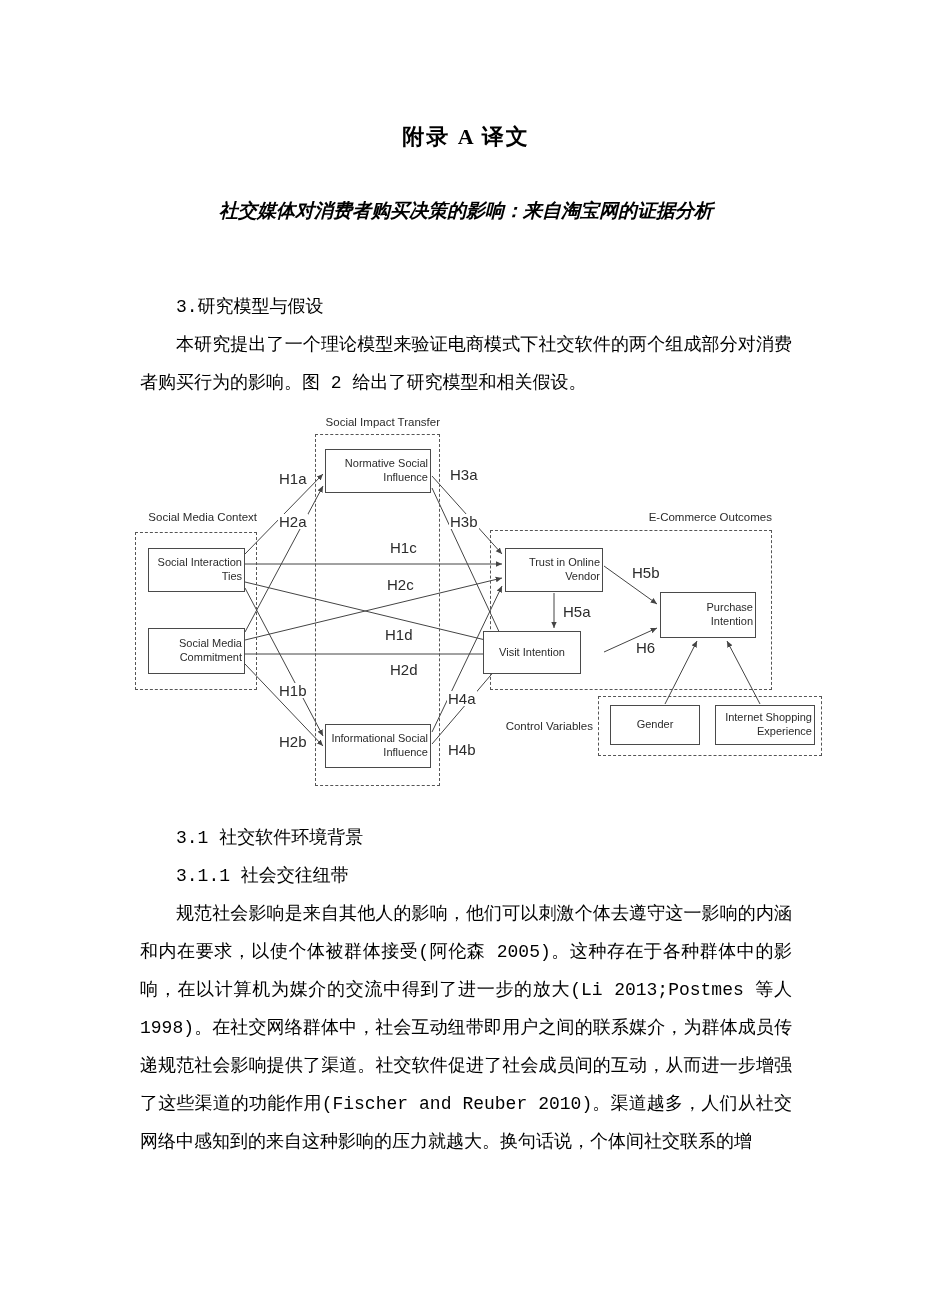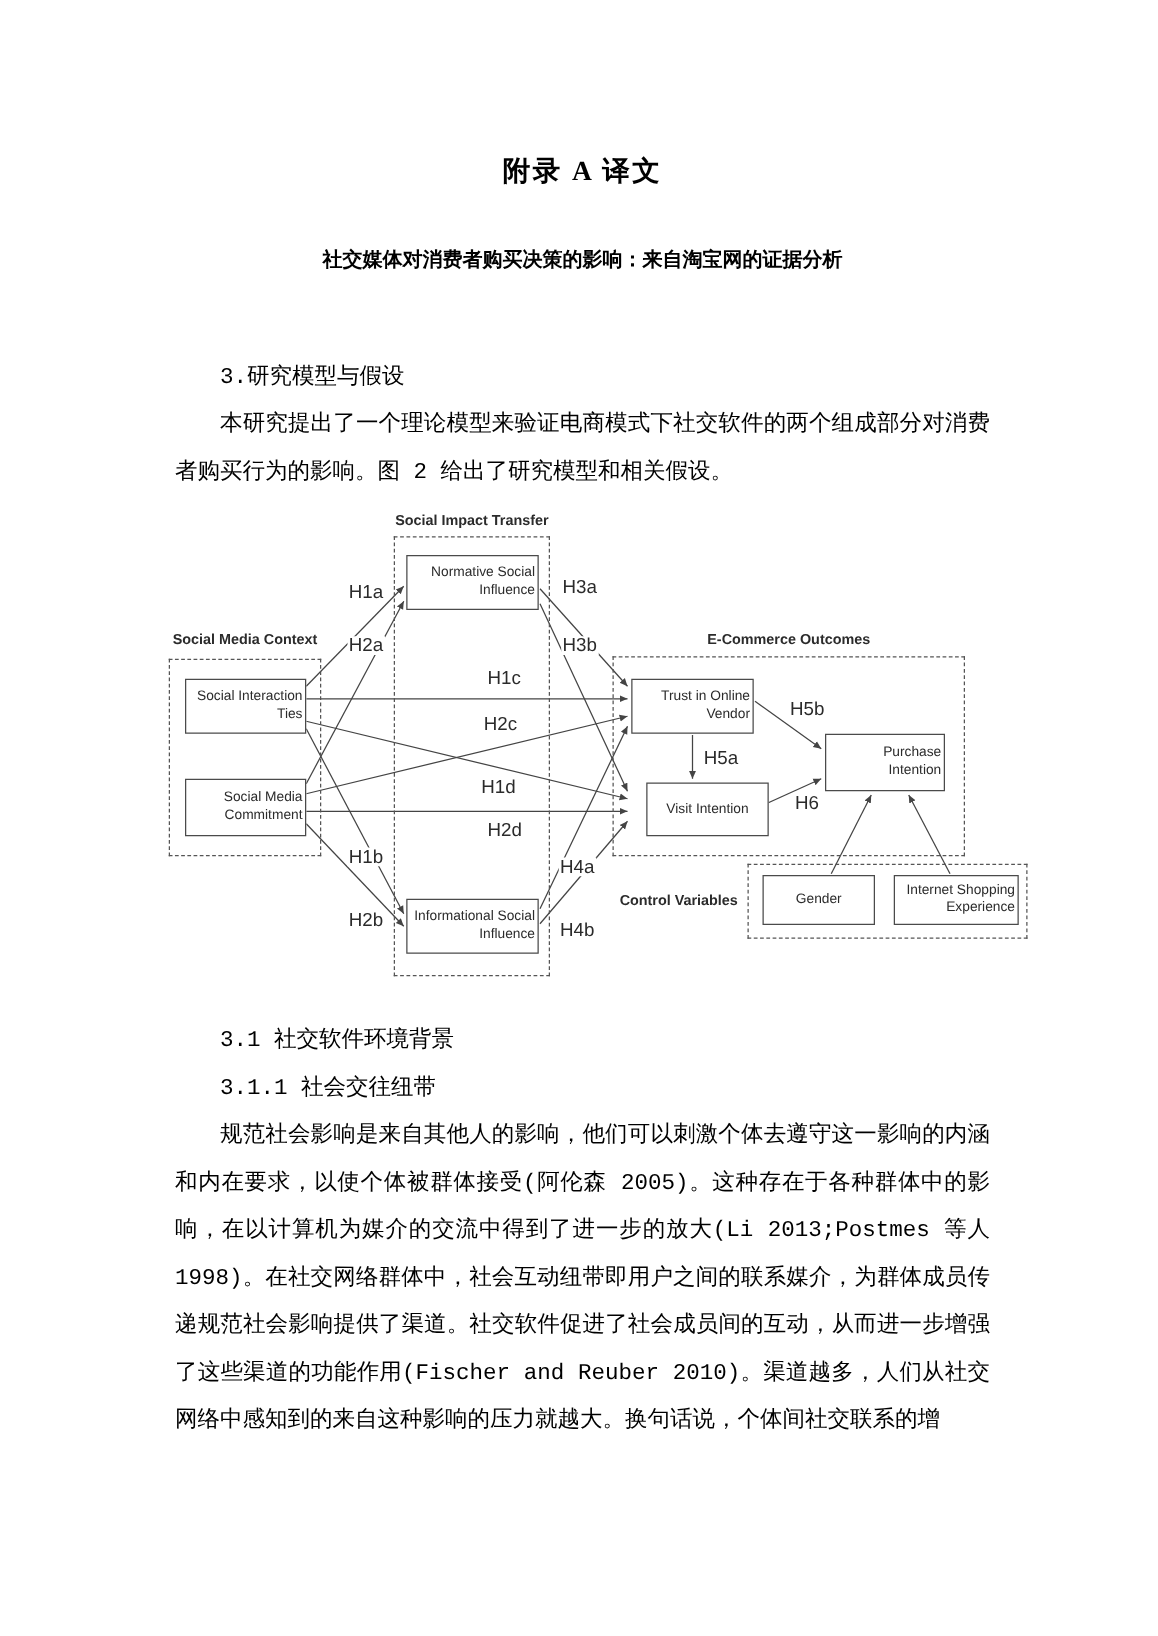--- a/index.html
+++ b/index.html
@@ -14,24 +14,25 @@
     overflow: hidden;
   }
   .content { padding: 122px 134px 0 140px; }
   h1.title {
     font-size: 22px;
     font-weight: bold;
     text-align: center;
     letter-spacing: 2px;
   }
   h2.subtitle {
-    font-size: 16px;
+    font-size: 19px;
     font-weight: bold;
     text-align: center;
     margin-top: 46px;
+    font-style: italic;
   }
   p { font-size: 18px; line-height: 38px; text-align: justify; font-family: Liberation Mono, monospace; }
   .indent { text-indent: 2em; }
   .sp-above { margin-top: 64px; }
 
   
   .diagram {
     position: relative;
     width: 700px;
     height: 385px;
@@ -48,23 +49,23 @@
     display: flex;
     align-items: center;
     justify-content: center;
     text-align: right;
     font-size: 11px;
     line-height: 1.25;
     padding: 2px;
   }
   .glabel {
     position: absolute;
-    font-weight: bold;
+    font-weight: normal;
     font-size: 11.5px;
-    text-align: center;
+    text-align: right;
     white-space: nowrap;
   }
   .hlab {
     position: absolute;
     font-size: 15px;
     background: #fff;
     padding: 0 1px;
     line-height: 1;
   }
 </style>
@@ -117,21 +118,21 @@
       <div class="group" style="left:180px;top:20px;width:125px;height:352px"></div>
       <div class="group" style="left:0px;top:118px;width:122px;height:158px"></div>
       <div class="group" style="left:355px;top:116px;width:282px;height:160px"></div>
       <div class="group" style="left:463px;top:282px;width:224px;height:60px"></div>
 
       <div class="node" style="left:190px;top:35px;width:106px;height:44px">Normative Social Influence</div>
       <div class="node" style="left:190px;top:310px;width:106px;height:44px">Informational Social Influence</div>
       <div class="node" style="left:13px;top:134px;width:97px;height:44px">Social Interaction Ties</div>
       <div class="node" style="left:13px;top:214px;width:97px;height:46px">Social Media Commitment</div>
       <div class="node" style="left:370px;top:134px;width:98px;height:44px">Trust in Online Vendor</div>
-      <div class="node" style="left:382px;top:217px;width:98px;height:43px">Visit Intention</div>
+      <div class="node" style="left:348px;top:217px;width:98px;height:43px">Visit Intention</div>
       <div class="node" style="left:525px;top:178px;width:96px;height:46px">Purchase Intention</div>
       <div class="node" style="left:475px;top:291px;width:90px;height:40px">Gender</div>
       <div class="node" style="left:580px;top:291px;width:100px;height:40px">Internet Shopping Experience</div>
 
       <span class="hlab" style="left:143px;top:57px">H1a</span>
       <span class="hlab" style="left:143px;top:100px">H2a</span>
       <span class="hlab" style="left:254px;top:126px">H1c</span>
       <span class="hlab" style="left:251px;top:163px">H2c</span>
       <span class="hlab" style="left:249px;top:213px">H1d</span>
       <span class="hlab" style="left:254px;top:248px">H2d</span>

